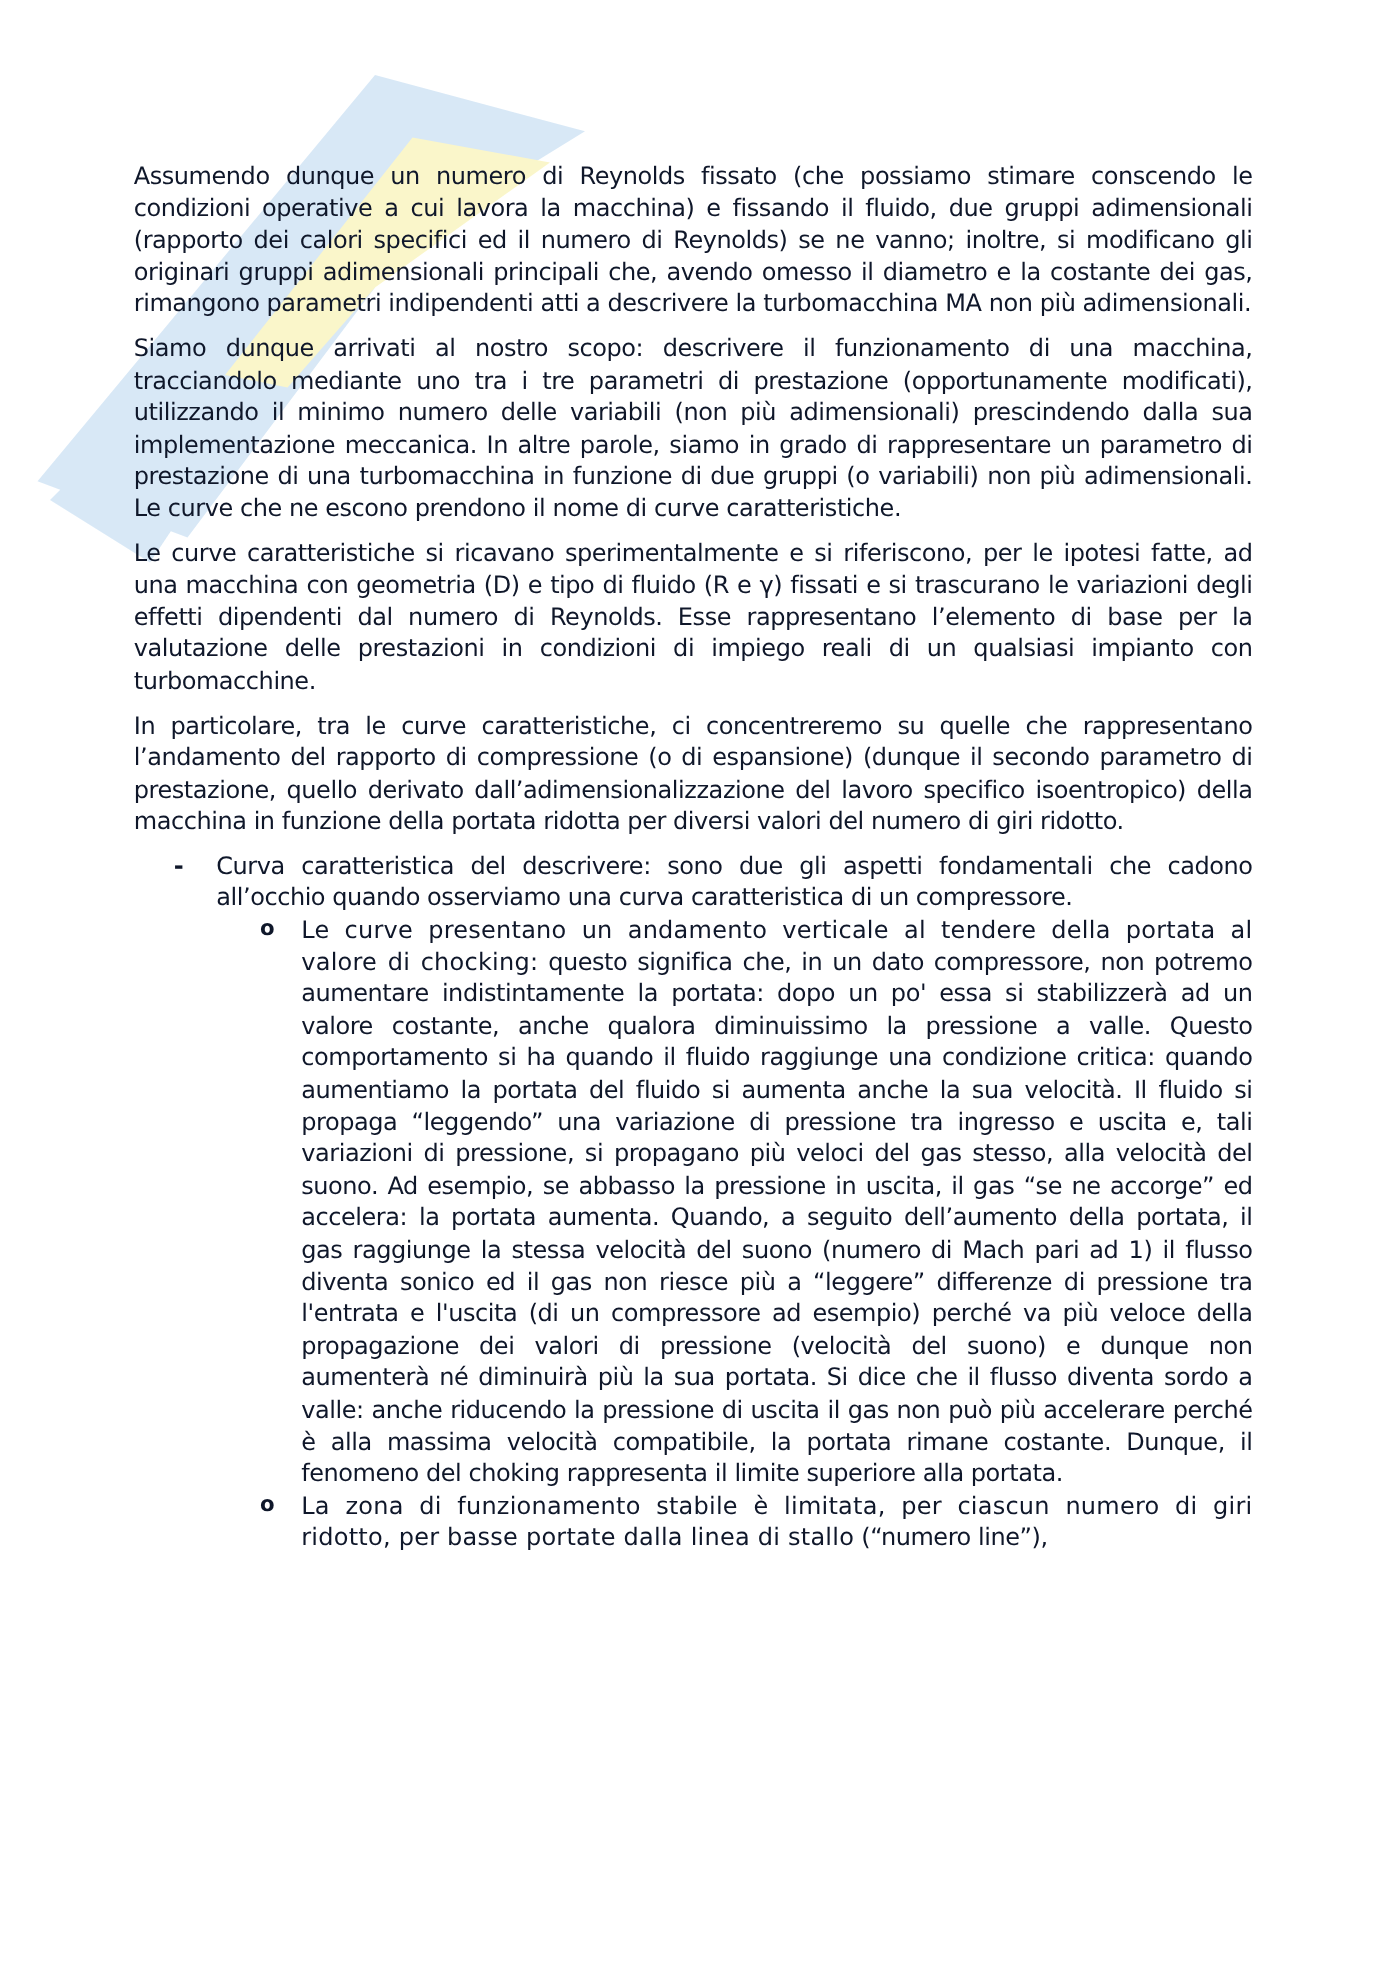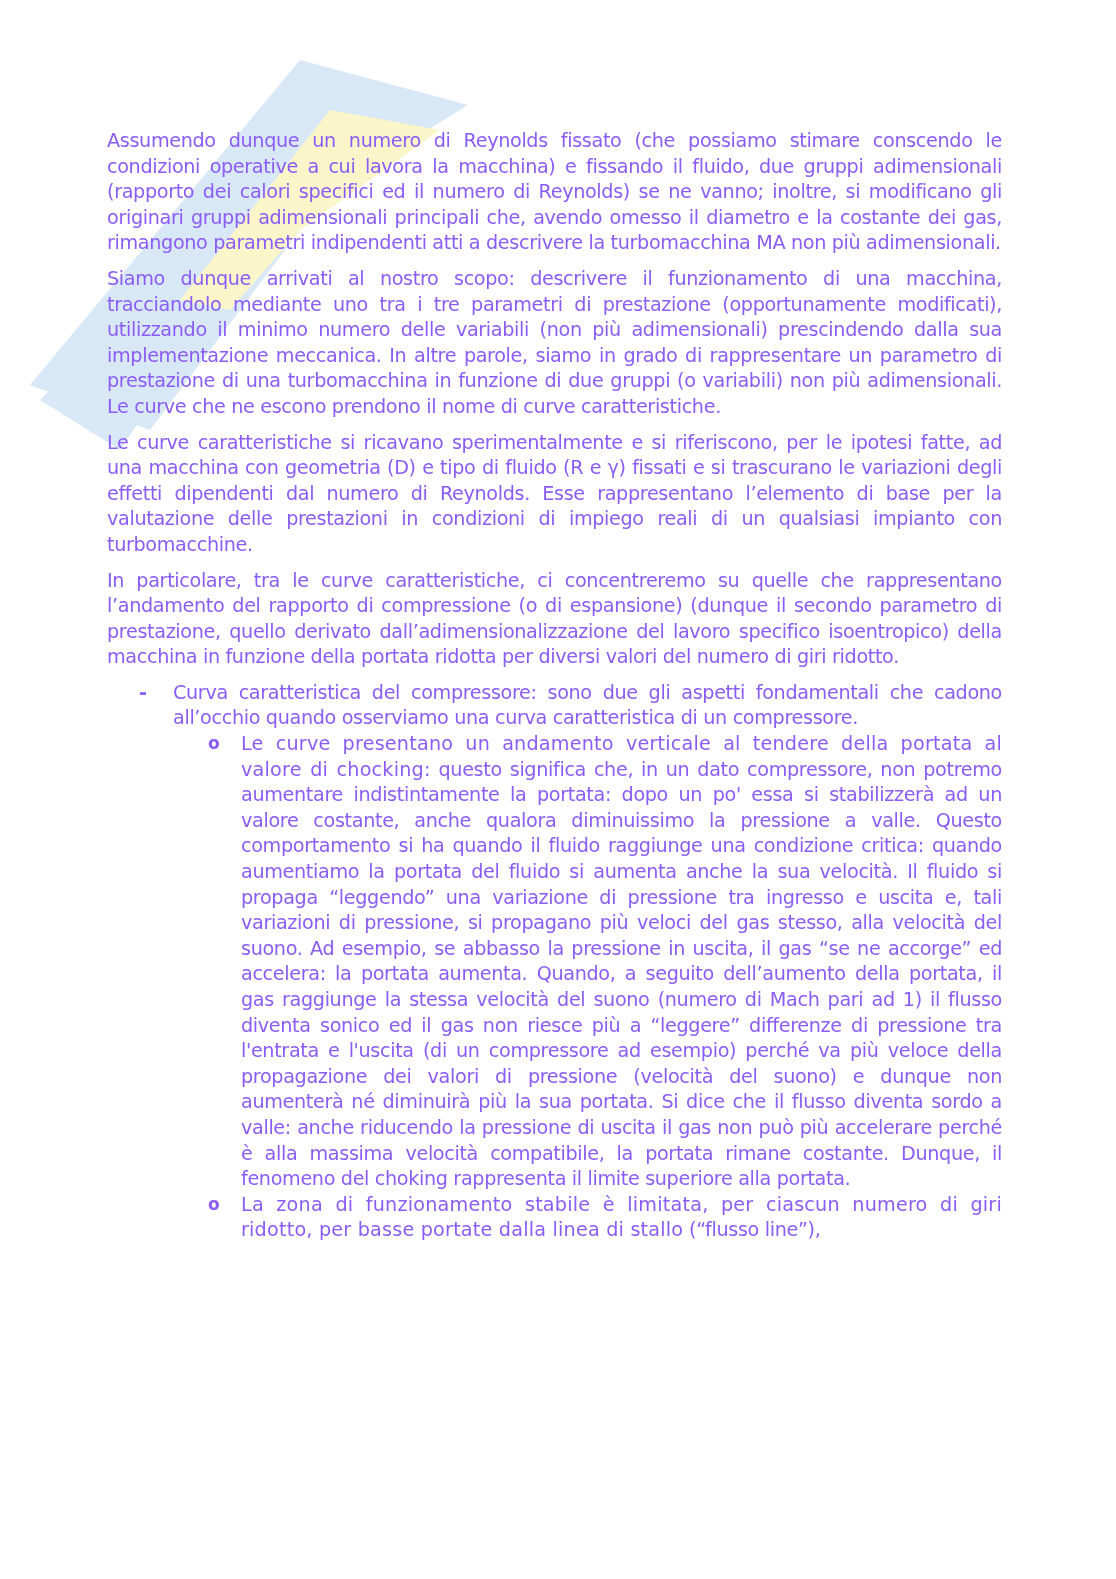--- a/index.html
+++ b/index.html
@@ -1,21 +1,21 @@
 <!DOCTYPE html>
 <html><head>
   <meta charset="utf-8">
   <style>
     html, body { margin: 0; padding: 0; background: #ffffff; }
     body { width: 1116px; height: 1579px; position: relative; overflow: hidden; }
     .watermark { position: absolute; left: 0; top: 0; width: 1116px; height: 1579px; pointer-events: none; z-index: 0; }
     .page {
       position: absolute; left: 107px; top: 128px; width: 895px;
       font-family: "DejaVu Sans", sans-serif;
-      font-size: 19.2px; line-height: 25.6px; color: #8b5cf6;
+      font-size: 19.2px; line-height: 25.6px; color: #0f172a;
       z-index: 1;
     }
     .page p { margin: 0 0 10px 0; text-align: justify; letter-spacing: -0.35px; }
     b { font-weight: normal; }
     .list { margin: 0; padding: 0; list-style: none; }
     .li1 { position: relative; padding-left: 66px; text-align: justify; letter-spacing: -0.35px; }
     .li1 .marker { position: absolute; left: 32px; top: 0; font-weight: bold; }
     .sub { margin: 0; padding: 0; list-style: none; }
     .li2 { position: relative; padding-left: 68px; text-align: justify; letter-spacing: -0.35px; }
     .li2 .marker2 { position: absolute; left: 35px; top: 0; font-weight: bold; font-size: 17px; }
@@ -46,28 +46,28 @@
     <span>Le </span><b>curve caratteristiche</b><span> si ricavano sperimentalmente e si riferiscono, per le ipotesi fatte, ad una macchina con geometria (D) e tipo di fluido (R e γ) fissati e si trascurano le variazioni degli effetti dipendenti dal numero di Reynolds. Esse rappresentano l’elemento di base per la valutazione delle prestazioni in condizioni di impiego reali di un qualsiasi impianto con turbomacchine.</span>
   </p>
 
   <p>
     <span>In particolare, tra le curve caratteristiche, ci concentreremo su quelle che rappresentano l’andamento del rapporto di compressione (o di espansione) (dunque il secondo parametro di prestazione, quello derivato dall’adimensionalizzazione del lavoro specifico isoentropico) della macchina in funzione della portata ridotta per diversi valori del numero di giri ridotto.</span>
   </p>
 
   <ul class="list">
     <li class="li1">
       <span class="marker">-</span>
-      <b>Curva caratteristica del compressore</b><span>: sono due gli aspetti fondamentali che cadono all’occhio quando osserviamo una curva caratteristica di un compressore.</span>
+      <b>Curva caratteristica del descrivere</b><span>: sono due gli aspetti fondamentali che cadono all’occhio quando osserviamo una curva caratteristica di un compressore.</span>
 
       <ul class="sub">
         <li class="li2">
           <span class="marker2">o</span>
           <b class="lead">Le curve presentano un andamento verticale al tendere della portata al valore di chocking:</b><span> questo significa che, in un dato compressore, non potremo aumentare indistintamente la portata: dopo un po' essa si stabilizzerà ad un valore costante, anche qualora diminuissimo la pressione a valle. Questo comportamento si ha quando il fluido raggiunge una condizione critica: quando aumentiamo la portata del fluido si aumenta anche la sua velocità. Il fluido si propaga “leggendo” una variazione di pressione tra ingresso e uscita e, tali variazioni di pressione, si propagano più veloci del gas stesso, alla velocità del suono. Ad esempio, se abbasso la pressione in uscita, il gas “se ne accorge” ed accelera: la portata aumenta. Quando, a seguito dell’aumento della portata, il gas raggiunge la stessa velocità del suono (numero di Mach pari ad 1) il flusso diventa sonico ed il gas non riesce più a “leggere” differenze di pressione tra l'entrata e l'uscita (di un compressore ad esempio) perché va più veloce della propagazione dei valori di pressione (velocità del suono) e dunque non aumenterà né diminuirà più la sua portata. Si dice che il flusso diventa sordo a valle: anche riducendo la pressione di uscita il gas non può più accelerare perché è alla massima velocità compatibile, la portata rimane costante. Dunque, il fenomeno del </span><b>choking</b><span> rappresenta il limite superiore alla portata.</span>
         </li>
         <li class="li2">
           <span class="marker2">o</span>
-          <b class="lead">La zona di funzionamento stabile è limitata, per ciascun numero di giri ridotto, per basse portate dalla linea di stallo</b><span> (“flusso line”),</span>
+          <b class="lead">La zona di funzionamento stabile è limitata, per ciascun numero di giri ridotto, per basse portate dalla linea di stallo</b><span> (“numero line”),</span>
         </li>
       </ul>
     </li>
   </ul>
 
 </div>
 
 </body></html>

